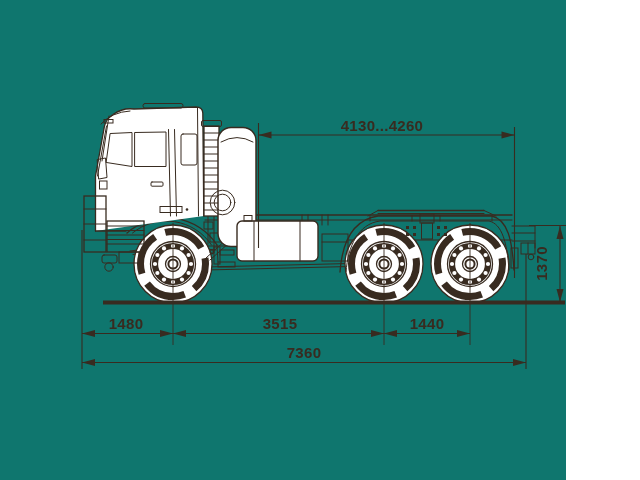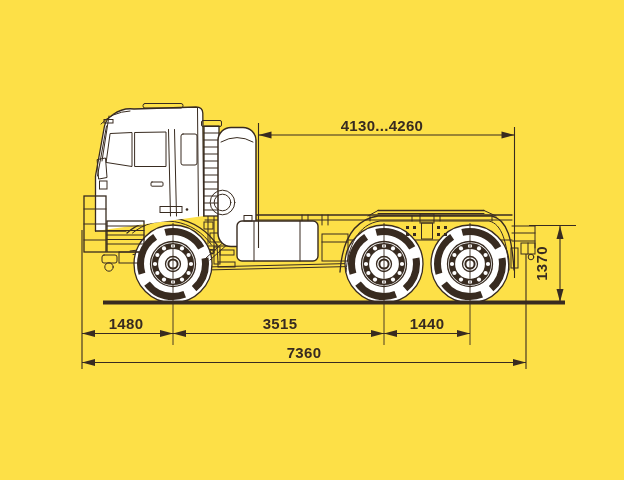--- a/index.html
+++ b/index.html
@@ -1,19 +1,19 @@
 <!DOCTYPE html>
 <html><head>
 <meta charset="utf-8">
 <style>
   html,body{margin:0;padding:0;background:#ffffff;}
   #stage{
     position:relative;
-    width:624px;height:480px;
-    background:#fde047;
+    width:566px;height:480px;
+    background:#0f766e;
     overflow:hidden;
     font-family:"Liberation Sans", sans-serif;
     text-align:center;
   }
   svg{position:absolute;left:0;top:0;}
   .ln{stroke:#382b20;fill:none;stroke-width:1.3;stroke-linecap:round;}
   .thin{stroke-width:1;}
   .dim{stroke:#382b20;fill:none;stroke-width:1.1;}
   .arr{fill:#382b20;stroke:none;}
   .dimtxt{

